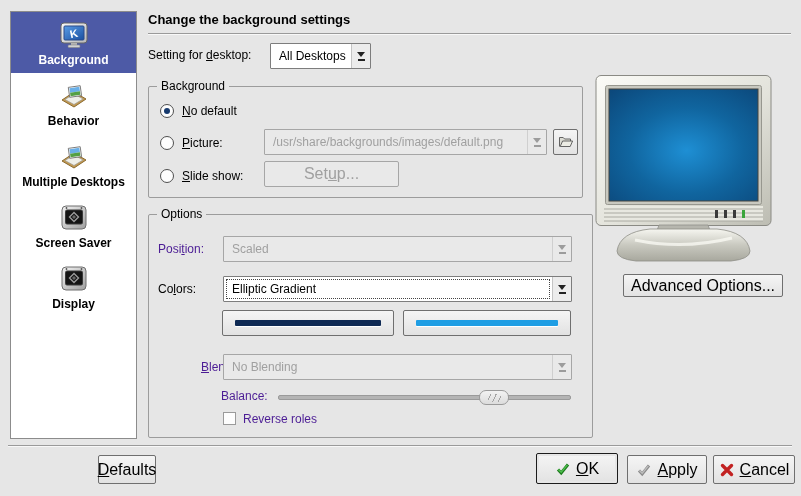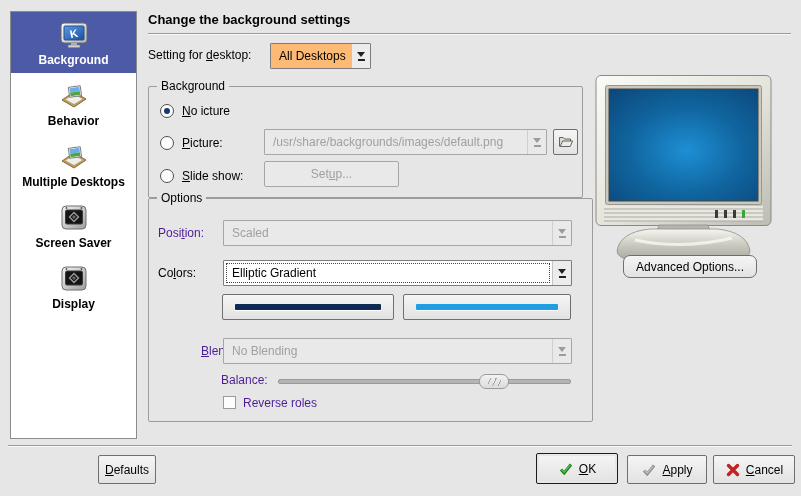--- a/index.html
+++ b/index.html
@@ -20,37 +20,37 @@
   .page-title { position:absolute; left:148px; top:12px; font-size:13px; font-weight:bold; }
   .title-rule { position:absolute; left:148px; top:33px; width:643px; height:2px;
                 border-top:1px solid #9a9a9a; border-bottom:1px solid #f8f8f8; }
 
   
   .u { text-decoration:underline; }
   .lbl { position:absolute; line-height:18px; white-space:nowrap; }
   .disabled-text { color:#4c1d95; }
 
   .combo { position:absolute; display:flex; align-items:stretch;
-           border:1px solid #7d7d7d; background:#fdba74; border-radius:1px; }
+           border:1px solid #7d7d7d; background:#ffffff; border-radius:1px; }
   .combo .cb-text { flex:1; display:flex; align-items:center; padding-left:8px;
                     white-space:nowrap; overflow:hidden; }
   .combo .cb-btn { width:19px; display:flex; flex-direction:column; align-items:center;
                    justify-content:center; border-left:1px solid #c4c4c4; background:#ececec; }
   .combo.disabled { border-color:#a6a6a6; background:#e9e9e9; color:#a0a0a0; }
   .combo.disabled .cb-btn { background:#e9e9e9; border-left-color:#cfcfcf; }
   .combo.focused .cb-text { outline:1px dotted #444; outline-offset:-3px; background:#ffffff; }
   .arrow-tri { width:0; height:0; border-left:4px solid transparent; border-right:4px solid transparent;
                border-top:5px solid #222; }
   .arrow-bar { width:7px; height:2px; background:#222; margin-top:2px; }
   .combo.disabled .arrow-tri { border-top-color:#9c9c9c; }
   .combo.disabled .arrow-bar { background:#9c9c9c; }
 
   .btn { position:absolute; display:flex; align-items:center; justify-content:center; gap:5px;
          background:linear-gradient(#f5f5f5,#e2e2e2); border:1px solid #6f6f6f; border-radius:2px;
-         font-size:12px; cursor:pointer; }
+         font-size:16px; cursor:pointer; }
   .btn.disabled { color:#a0a0a0; border-color:#a6a6a6; background:#e9e9e9; }
   .btn.default-ring { border:1px solid #1c1c1c; box-shadow:inset 0 0 0 2px #e6e6e6; }
 
   
   .radio { position:absolute; width:14px; height:14px; border:1px solid #4f4f4f; border-radius:50%;
            background:#fdfdfd; }
   .radio.checked::after { content:""; position:absolute; left:3px; top:3px; width:6px; height:6px;
            border-radius:50%; background:#173a6e; }
   .checkbox { position:absolute; width:13px; height:13px; border:1px solid #9a9a9a; background:#fdfdfd; }
 
@@ -175,21 +175,21 @@
     <span class="cb-btn">
         <span class="arrow-tri"></span>
         <span class="arrow-bar"></span>
       </span>
   </div>
 
   <div class="group" style="left:148px; top:86px; width:435px; height:112px;">
     <span class="group-legend">Background</span>
 
     <span class="radio checked" style="left:11px; top:17px;"></span>
-    <div class="lbl" style="left:33px; top:15px;"><span></span><span class="u">N</span><span>o icture</span></div>
+    <div class="lbl" style="left:33px; top:15px;"><span></span><span class="u">N</span><span>o default</span></div>
 
     <span class="radio" style="left:11px; top:49px;"></span>
     <div class="lbl" style="left:33px; top:47px;"><span></span><span class="u">P</span><span>icture:</span></div>
     <div class="combo disabled" style="left:115px; top:42px; width:283px; height:26px;">
       <span class="cb-text">/usr/share/backgrounds/images/default.png</span>
       <span class="cb-btn">
           <span class="arrow-tri"></span>
           <span class="arrow-bar"></span>
         </span>
     </div>
@@ -200,21 +200,21 @@
       </svg>
     </div>
 
     <span class="radio" style="left:11px; top:82px;"></span>
     <div class="lbl" style="left:33px; top:80px;"><span></span><span class="u">S</span><span>lide show:</span></div>
     <div class="btn disabled" style="left:115px; top:74px; width:135px; height:26px;">
       <span><span>Set</span><span class="u">u</span><span>p...</span></span>
     </div>
   </div>
 
-  <div class="group" style="left:148px; top:198px; width:445px; height:224px;">
+  <div class="group" style="left:148px; top:214px; width:445px; height:224px;">
     <span class="group-legend">Options</span>
 
     <div class="lbl disabled-text" style="left:9px; top:25px;"><span>Posi</span><span class="u">t</span><span>ion:</span></div>
     <div class="combo disabled" style="left:74px; top:21px; width:349px; height:26px;">
       <span class="cb-text">Scaled</span>
       <span class="cb-btn">
           <span class="arrow-tri"></span>
           <span class="arrow-bar"></span>
         </span>
     </div>
@@ -292,21 +292,21 @@
         <rect x="147" y="135" width="3" height="8" fill="#3aa53a"></rect>
       </g>
 
       <path d="M64,150 L113,150 L117,161 L60,161 Z" fill="#b6b6ae" stroke="#90908a" stroke-width="0.8"></path>
 
       <path d="M22,176 Q25,157 55,154 L122,154 Q152,157 155,176 Q155,184 136,186 L41,186 Q22,184 22,176 Z" fill="url(#baseG)" stroke="#8e8e86" stroke-width="0.8"></path>
       <path d="M40,165 Q88,175 137,163" fill="none" stroke="#fdfdf8" stroke-width="3" opacity="0.7"></path>
     </svg>
   </div>
 
-  <div class="btn" style="left:623px; top:255px; width:134px; height:23px;border-radius:7px;">
+  <div class="btn" style="left:623px; top:274px; width:160px; height:23px;">
     <span>Advanced Options...</span>
   </div>
 
   <div class="footer-rule"></div>
 
 
   <div class="btn" style="left:98px; top:455px; width:58px; height:29px;">
     <span><span></span><span class="u">D</span><span>efaults</span></span>
   </div>
 

